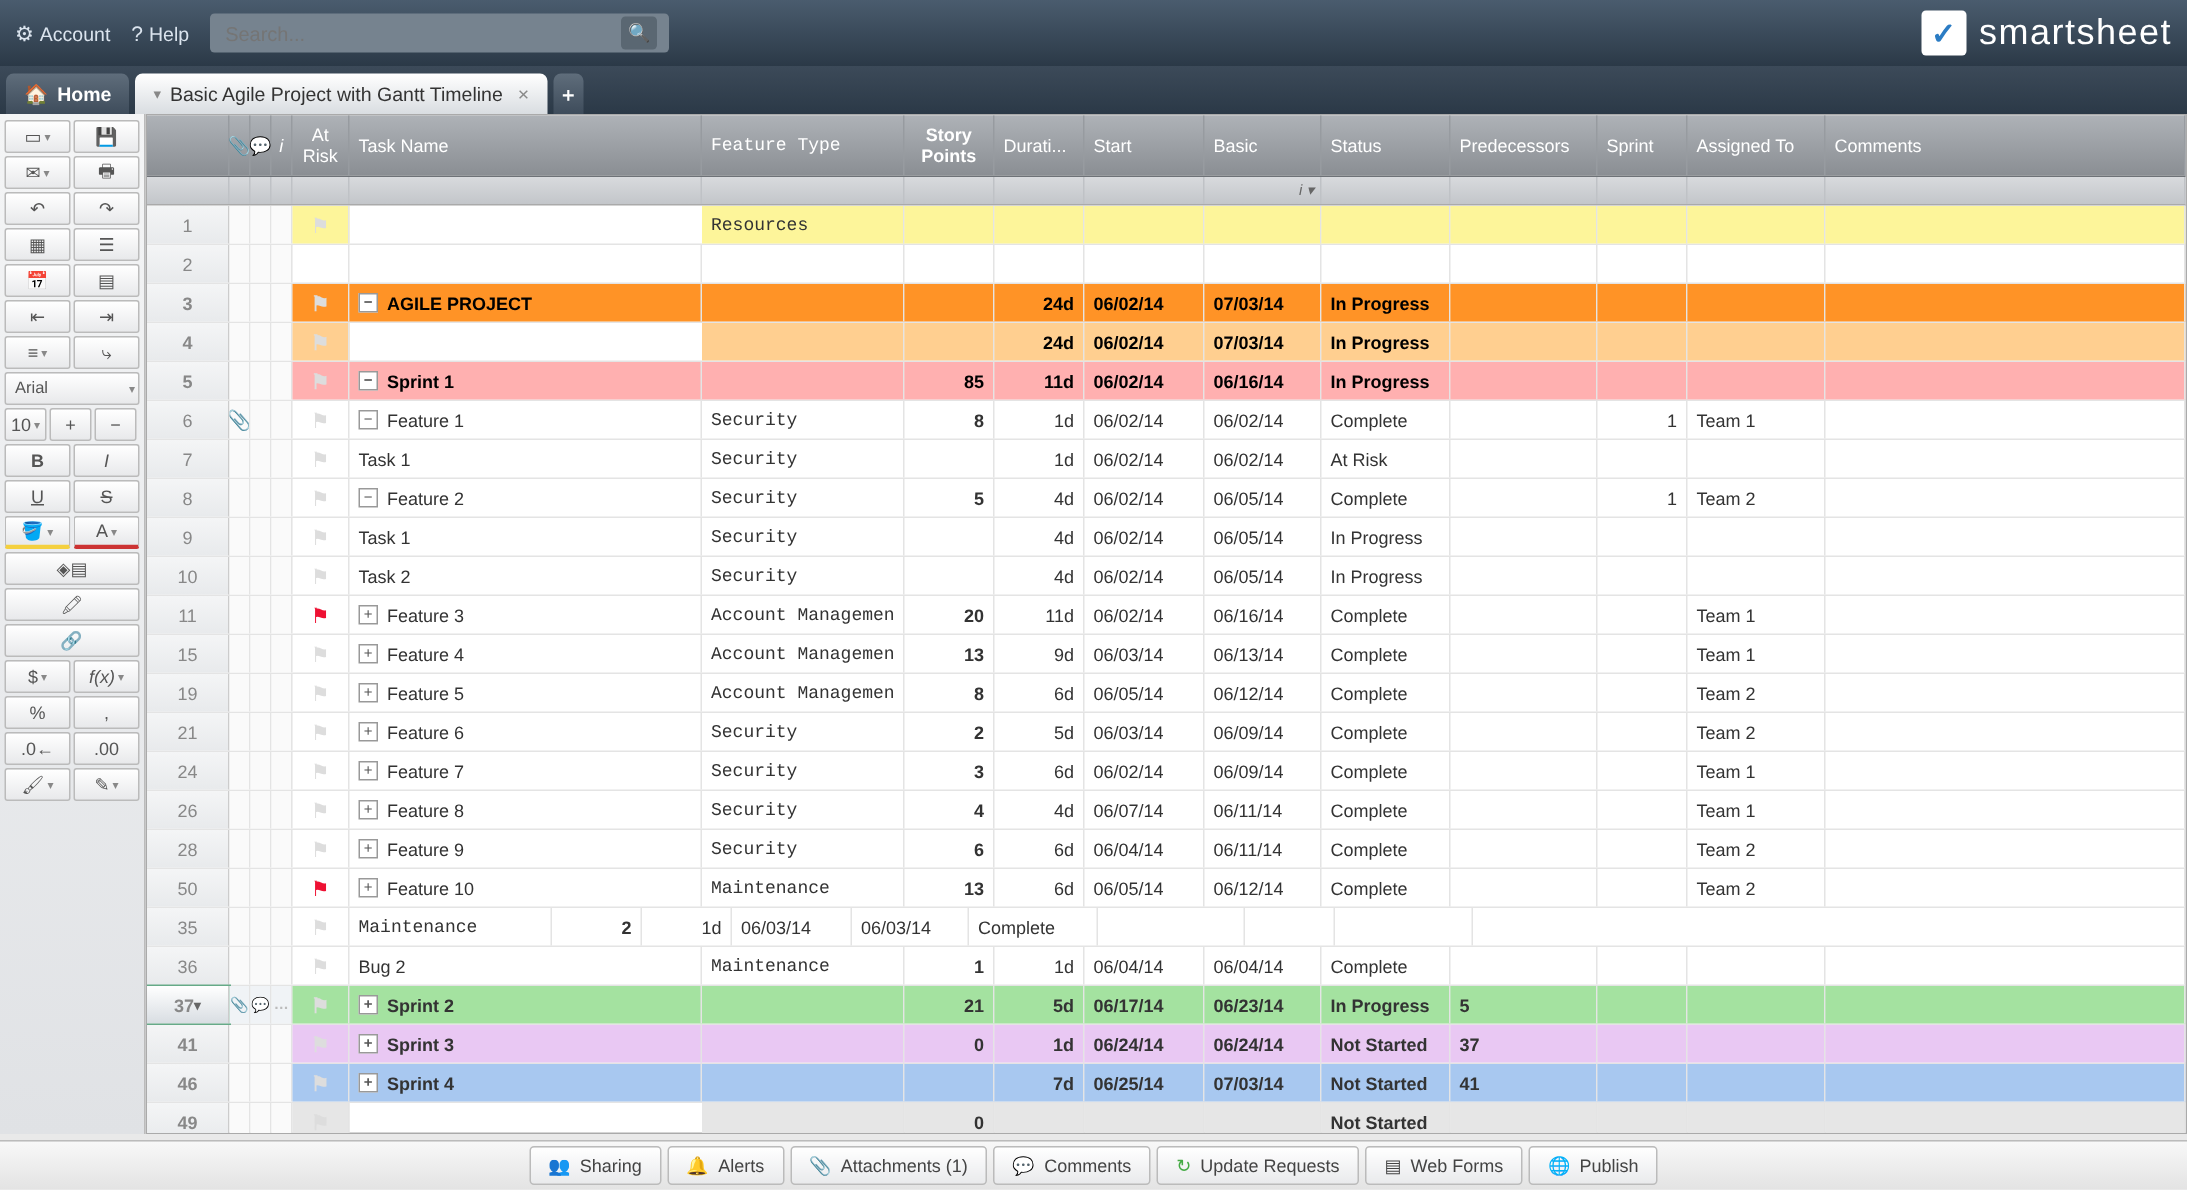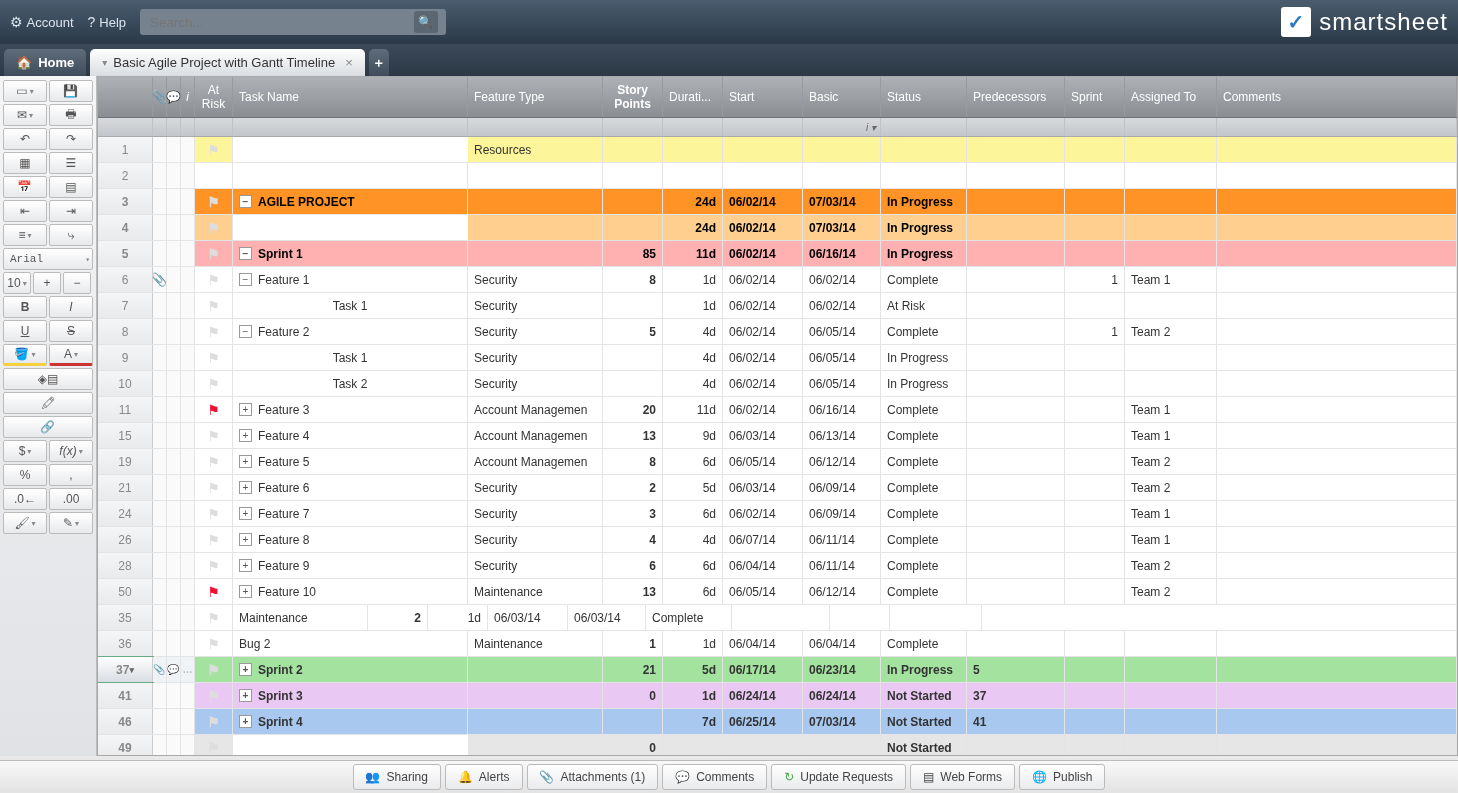--- a/index.html
+++ b/index.html
@@ -20,33 +20,33 @@
 .tab.sheet .close{margin-left:10px;color:#888;cursor:pointer;}
 .tab.sheet .dd{margin-right:6px;color:#888;font-size:10px;}
 .tab.add{width:20px;padding:0;justify-content:center;background:linear-gradient(#5f6d7b,#3e4c5b);}
 
 .body{display:flex;height:680px;}
 
 .ltb{width:97px;background:linear-gradient(#f4f5f6,#e0e2e5);border-right:1px solid #bbb;padding:4px 2px;box-sizing:border-box;}
 .trow{display:flex;margin-bottom:2px;}
 .tbtn{flex:1;height:22px;border:1px solid #bbb;background:linear-gradient(#fff,#e8e9eb);margin:0 1px;border-radius:2px;display:flex;align-items:center;justify-content:center;font-size:12px;color:#555;cursor:pointer;position:relative;padding:0 2px;box-sizing:border-box;}
 .tbtn .dd{font-size:8px;margin-left:2px;color:#888;}
-.tbtn.fontname{font-size:11px;justify-content:space-between;padding-left:6px;font-family:Liberation Mono, monospace;}
+.tbtn.fontname{font-size:11px;justify-content:space-between;padding-left:6px;}
 
 .gridwrap{flex:1;display:flex;flex-direction:column;background:#fff;border:1px solid #aaa;}
 .ghead{display:flex;background:linear-gradient(#aeb2b7,#8a8e93);height:40px;color:#fff;font-size:12px;border-bottom:1px solid #6e7277;}
 .ghead .hc{border-right:1px solid #979ba0;display:flex;align-items:center;padding:0 6px;box-sizing:border-box;}
 .ghead .hc.center{justify-content:center;text-align:center;}
 .gsubhead{display:flex;background:linear-gradient(#d8dadd,#c3c6ca);height:18px;border-bottom:1px solid #aaa;}
 .gsubhead .hc{border-right:1px solid #bfc2c6;display:flex;align-items:center;justify-content:flex-end;padding:0 4px;box-sizing:border-box;color:#666;font-size:10px;font-style:italic;}
 .rownum-col{width:55px;flex:none;}
 .icon-col{width:14px;flex:none;}
 .atrisk-col{width:38px;flex:none;}
 .task-col{width:235px;flex:none;}
-.ftype-col{width:135px;flex:none;}
+.ftype-col{width:135px;flex:none;font-family:Liberation Mono, monospace;}
 .story-col{width:60px;flex:none;font-weight:bold;}
 .dur-col{width:60px;flex:none;}
 .start-col{width:80px;flex:none;}
 .finish-col{width:78px;flex:none;}
 .status-col{width:86px;flex:none;}
 .pred-col{width:98px;flex:none;text-align:right;}
 .sprint-col{width:60px;flex:none;}
 .assign-col{width:92px;flex:none;}
 .comm-col{flex:1;}
 .gbody{flex:1;overflow:auto;}
@@ -55,21 +55,21 @@
 .grow .gc.num{justify-content:center;color:#888;background:linear-gradient(#f4f5f6,#e8eaec);border-right:1px solid #ccc;width:55px;}
 .grow .gc.iconc{width:14px;padding:0;justify-content:center;color:#888;font-size:10px;background:#fafafa;}
 .grow .gc.flagc{width:38px;justify-content:center;padding:0;}
 .grow .gc.right{justify-content:flex-end;}
 .flag-white{color:#ddd;font-size:14px;}
 .flag-red{color:#e13;font-size:14px;}
 .expander{width:11px;height:11px;border:1px solid #999;display:inline-flex;align-items:center;justify-content:center;font-size:10px;line-height:10px;color:#555;margin-right:6px;background:#fff;flex:none;}
 .ind1{padding-left:14px;margin-top:44px;}
 .ind2{padding-left:30px;}
 .ind3{padding-left:46px;}
-.ind4{padding-left:62px;justify-content:center;}
+.ind4{padding-left:62px;}
 .bold{font-weight:bold;}
 .linkcell{color:#1155cc;text-decoration:underline;cursor:pointer;}
 
 .r-yellow .gc:not(.num):not(.iconc){background:#fdf59a;}
 .r-orange .gc:not(.num):not(.iconc){background:#ff9326;color:#000;}
 .r-lorange .gc:not(.num):not(.iconc){background:#ffcf90;color:#000;}
 .r-pink .gc:not(.num):not(.iconc){background:#ffb0b0;color:#000;}
 .r-green .gc:not(.num):not(.iconc){background:#a4e2a0;}
 .r-lpurple .gc:not(.num):not(.iconc){background:#e9c8f3;}
 .r-lblue .gc:not(.num):not(.iconc){background:#a8c8f0;}

